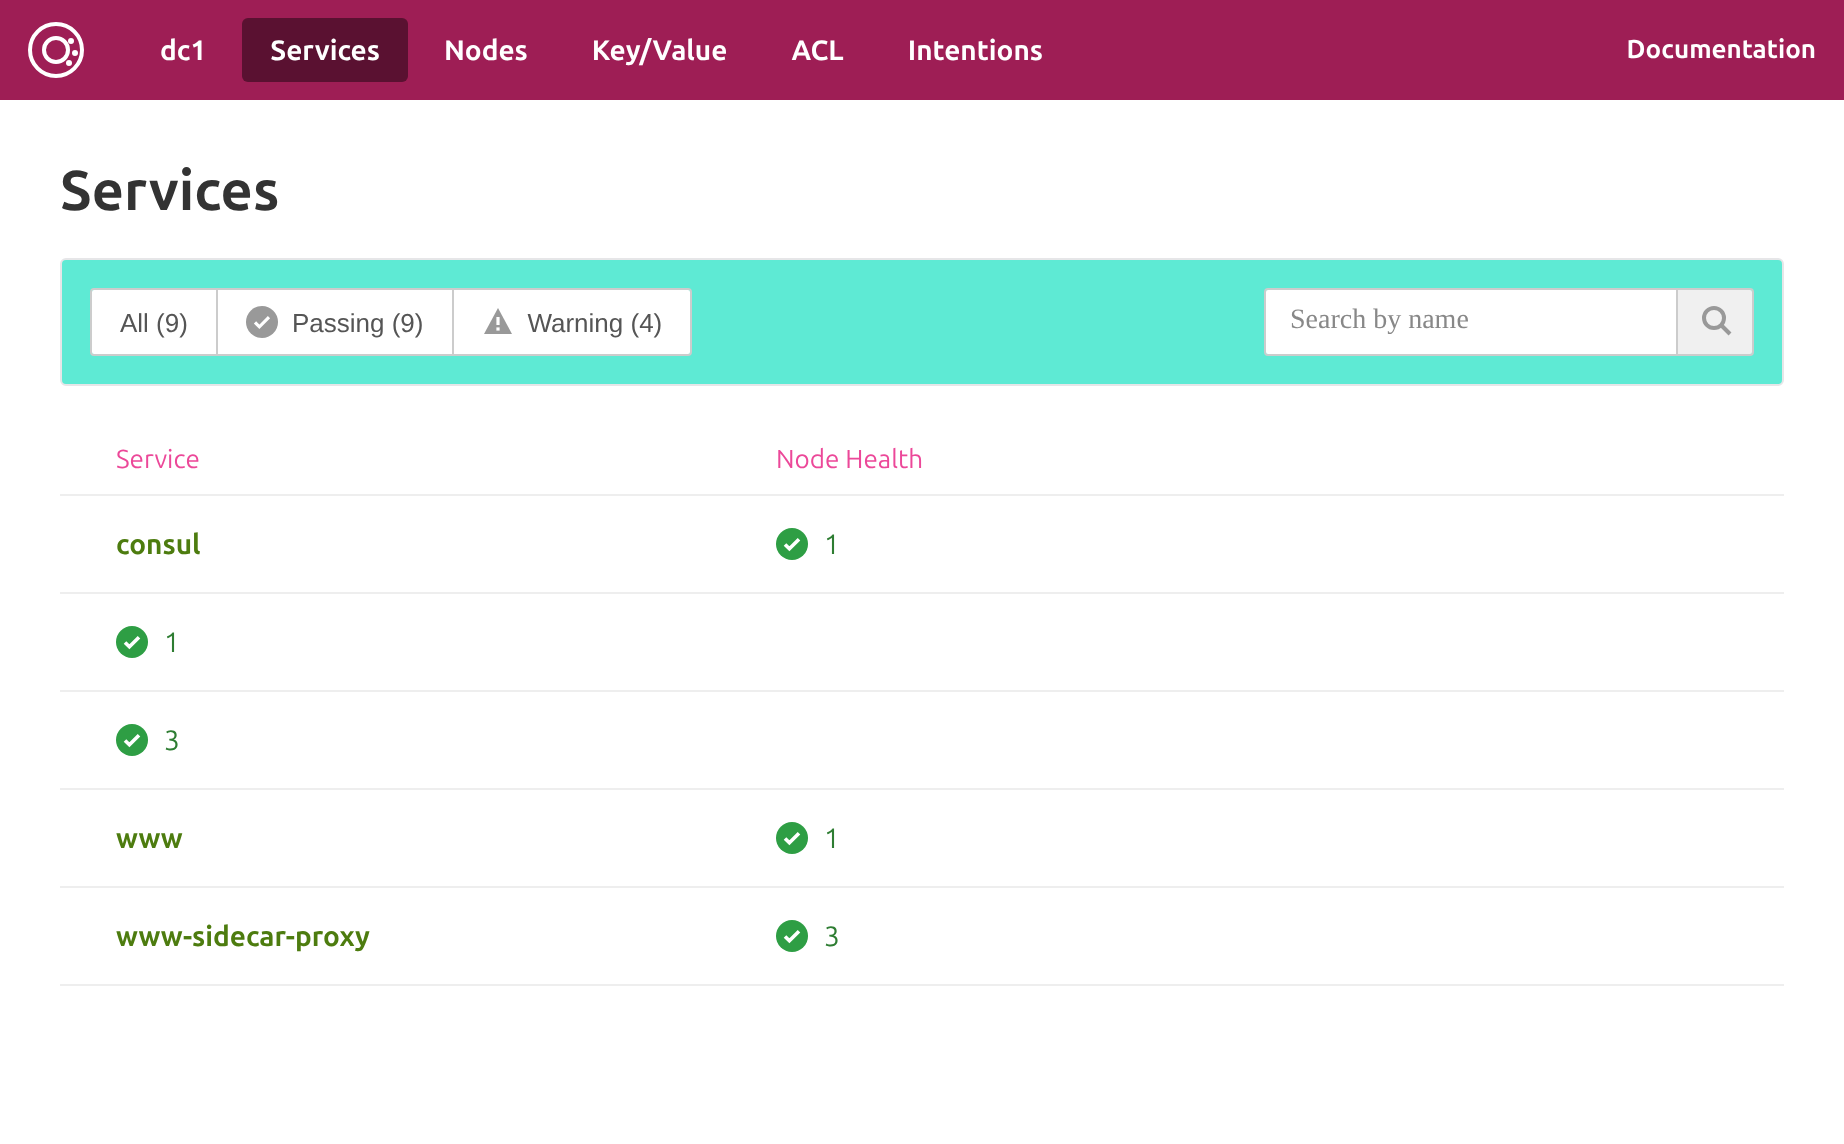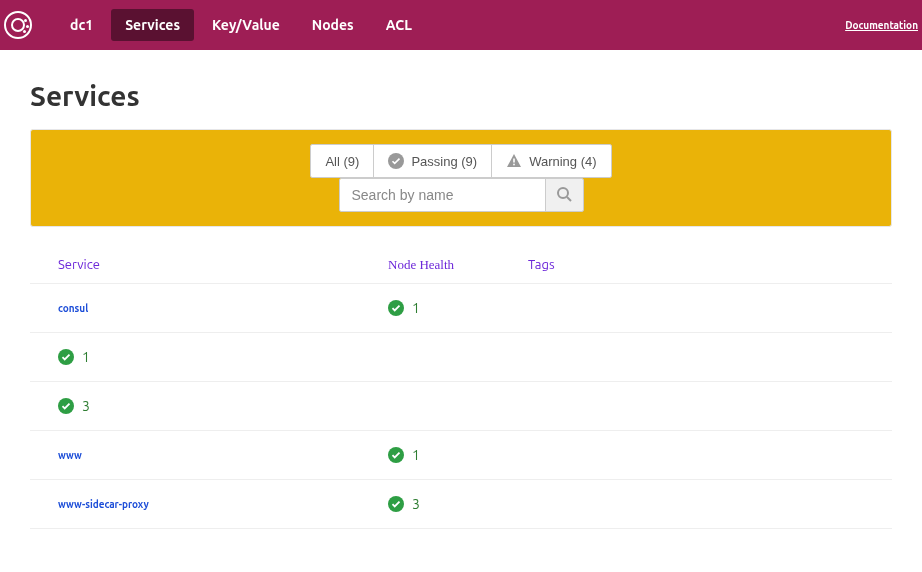--- a/index.html
+++ b/index.html
@@ -1,62 +1,63 @@
 <!DOCTYPE html>
 <html><head>
 <meta charset="utf-8">
 <style>
 * { margin: 0; padding: 0; box-sizing: border-box; }
 body { font-family: -apple-system, BlinkMacSystemFont, "Segoe UI", Ubuntu, sans-serif; background: #fff; color: #222; width: 922px; }
 
-.topbar { background: #9e1e55; height: 50px; display: flex; align-items: center; padding: 0 4px; color: #fff; }
+.topbar { background: #9e1e55; height: 50px; display: flex; align-items: center; padding: 0 14px; color: #fff; }
 .logo { width: 28px; height: 28px; border: 2px solid #fff; border-radius: 50%; position: relative; margin-right: 24px; flex-shrink: 0; }
 .logo::before { content: ""; position: absolute; width: 10px; height: 10px; border: 2px solid #fff; border-radius: 50%; top: 5px; left: 5px; }
 .logo::after { content: ""; position: absolute; width: 3px; height: 3px; background: #fff; border-radius: 50%; top: 6px; right: 3px; box-shadow: 2px 6px 0 #fff, -1px 11px 0 #fff; }
 .nav { display: flex; align-items: center; gap: 4px; flex: 1; }
 .nav-item { padding: 8px 14px; font-size: 14px; font-weight: 600; cursor: pointer; border-radius: 3px; color: #fff; }
 .nav-item.active { background: #5a1131; }
-.nav-right { font-size: 10px; font-weight: 600; cursor: pointer; text-decoration: underline; }
+.nav-right { font-size: 13px; font-weight: 600; cursor: pointer; }
 
 .content { padding: 30px; }
 .page-title { font-size: 28px; font-weight: 700; margin-bottom: 18px; color: #333; }
 
-.filter-bar { background: #eab308; border: 1px solid #e6e6e8; border-radius: 3px; padding: 14px; display: flex; align-items: center; gap: 0; flex-direction: column; }
+.filter-bar { background: #5eead4; border: 1px solid #e6e6e8; border-radius: 3px; padding: 14px; display: flex; align-items: center; gap: 0; }
 .filter-group { display: flex; border: 1px solid #ccc; border-radius: 2px; overflow: hidden; }
 .filter-btn { background: #fff; border: none; border-right: 1px solid #ccc; padding: 8px 14px; font-size: 13px; display: flex; align-items: center; gap: 7px; cursor: pointer; color: #555; }
 .filter-btn:last-child { border-right: none; }
 .filter-icon { width: 16px; height: 16px; display: inline-flex; align-items: center; justify-content: center; }
 .spacer { flex: 1; }
 .search-wrap { display: flex; border: 1px solid #ccc; border-radius: 2px; overflow: hidden; }
-.search-input { border: none; padding: 8px 12px; font-size: 14px; width: 205px; outline: none; color: #333; }
+.search-input { border: none; padding: 8px 12px; font-size: 14px; width: 205px; outline: none; color: #333; font-family: Liberation Serif, serif; }
 .search-input::placeholder { color: #888; }
 .search-btn { background: #f0f0f0; border: none; border-left: 1px solid #ccc; width: 38px; display: flex; align-items: center; justify-content: center; cursor: pointer; }
 
 .table { margin-top: 20px; }
-.thead { display: flex; padding: 10px 28px; font-size: 13px; color: #6d28d9; border-bottom: 1px solid #eee; }
+.thead { display: flex; padding: 10px 28px; font-size: 13px; color: #ec4899; border-bottom: 1px solid #eee; }
 .th-service { width: 330px; }
-.th-health { width: 140px; font-family: Liberation Serif, serif; }
+.th-health { width: 140px; }
 .th-tags { flex: 1; }
 .trow { display: flex; align-items: center; padding: 16px 28px; border-bottom: 1px solid #eee; }
-.td-service { width: 330px; font-weight: 700; font-size: 10px; color: #1d4ed8; }
+.td-service { width: 330px; font-weight: 700; font-size: 14px; color: #4d7c0f; }
 .td-health { width: 140px; display: flex; align-items: center; gap: 8px; }
 .health-count { color: #2e7d32; font-size: 14px; }
 .check-icon { width: 16px; height: 16px; }
 </style>
 </head>
 <body>
 
 <div class="topbar">
   <div class="logo"></div>
   <div class="nav">
     <div class="nav-item">dc1</div>
     <div class="nav-item active">Services</div>
+    <div class="nav-item">Nodes</div>
     <div class="nav-item">Key/Value</div>
-    <div class="nav-item">Nodes</div>
     <div class="nav-item">ACL</div>
+    <div class="nav-item">Intentions</div>
   </div>
   <div class="nav-right">Documentation</div>
 </div>
 
 <div class="content">
   <h1 class="page-title">Services</h1>
 
   <div class="filter-bar">
     <div class="filter-group">
       <button class="filter-btn">
@@ -93,21 +94,20 @@
             </svg>
         </span>
       </button>
     </div>
   </div>
 
   <div class="table">
     <div class="thead">
       <div class="th-service">Service</div>
       <div class="th-health">Node Health</div>
-      <div class="th-tags">Tags</div>
     </div>
     <div id="tbody">
         <div class="trow">
           <div class="td-service">consul</div>
           <div class="td-health">
             <span class="check-icon"><svg viewBox="0 0 16 16" width="16" height="16">
                 <circle cx="8" cy="8" r="8" fill="#2e9e44"></circle>
                 <path d="M4.5 8.2l2.2 2.2 4.8-4.8" stroke="#fff" stroke-width="1.8" fill="none"></path>
               </svg></span>
             <span class="health-count">1</span>

